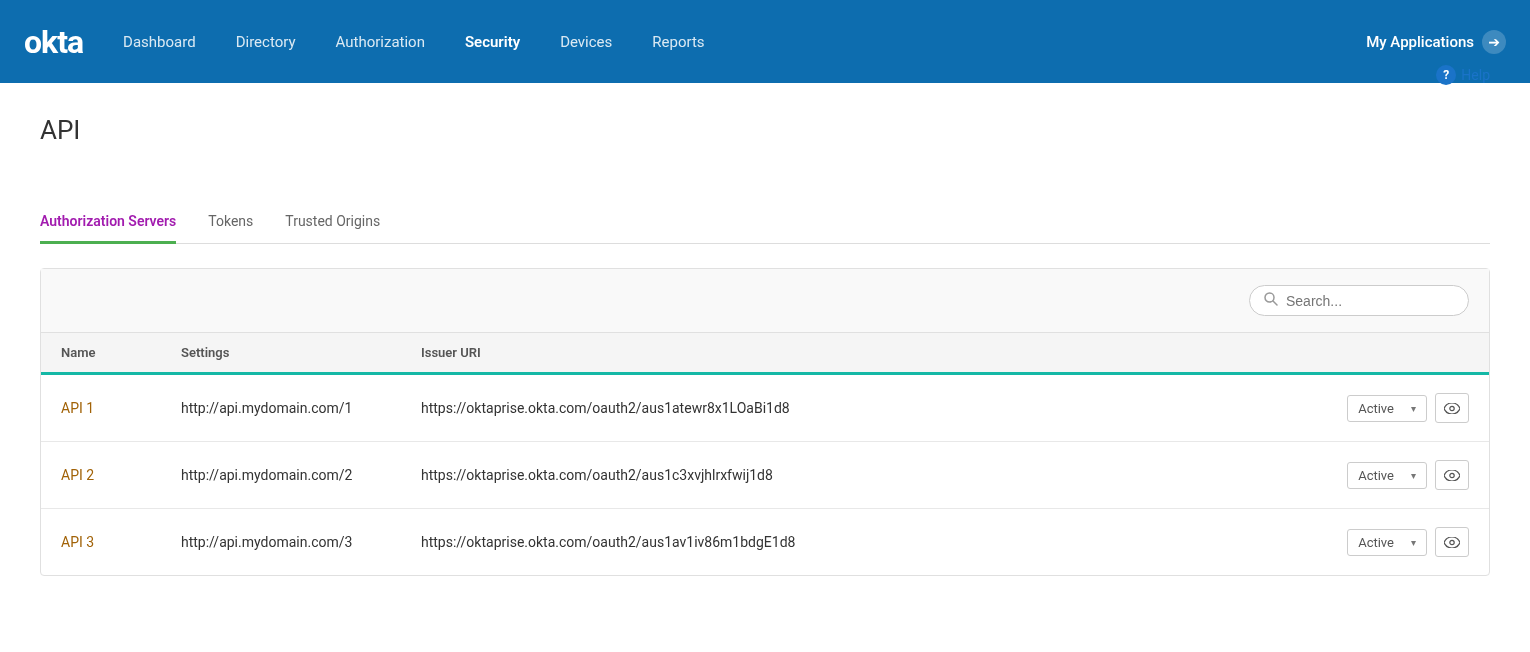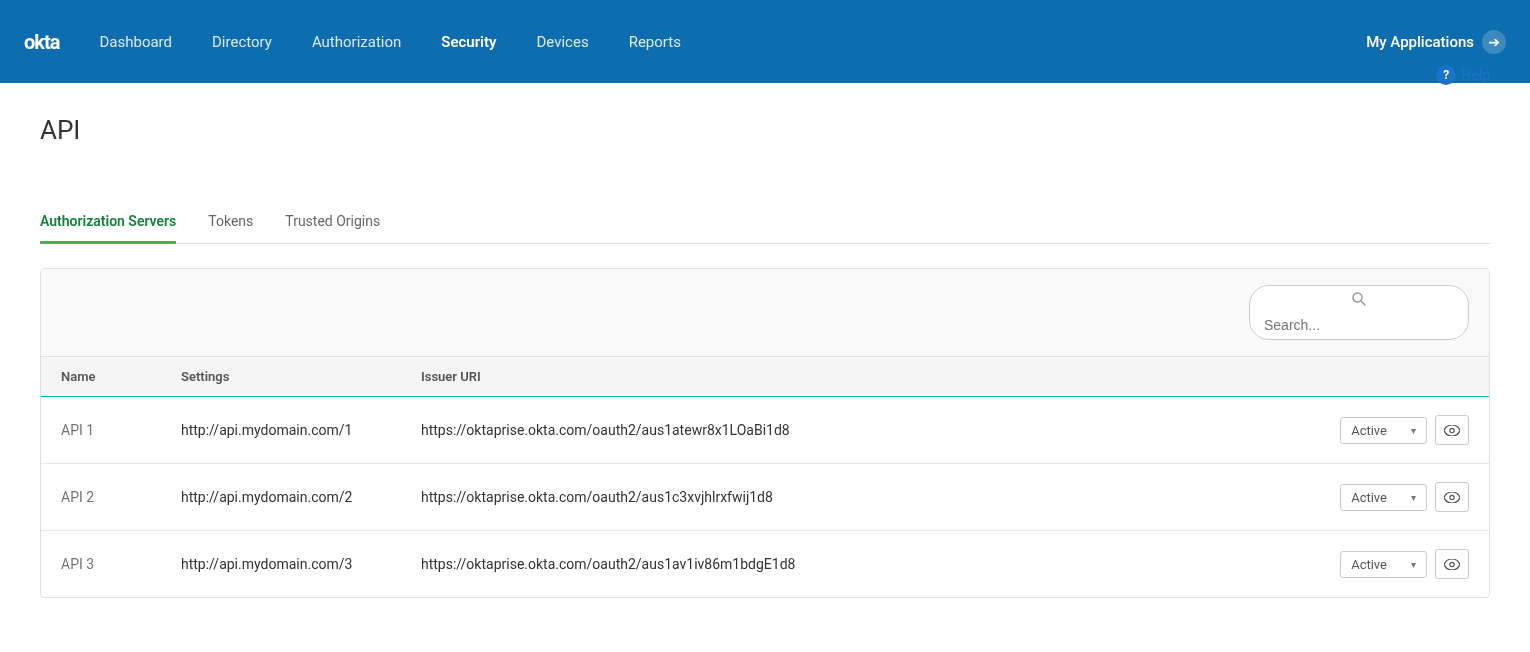--- a/index.html
+++ b/index.html
@@ -14,21 +14,21 @@
       padding: 0 24px;
       gap: 0;
     }
     .nav-logo {
       display: flex;
       align-items: center;
       margin-right: 20px;
     }
     .nav-logo-text {
       color: #fff;
-      font-size: 20px;
+      font-size: 32px;
       font-weight: 700;
       letter-spacing: -1px;
     }
     .nav-links {
       display: flex;
       align-items: center;
       flex: 1;
       gap: 0;
     }
     .nav-link {
@@ -111,21 +111,21 @@
     .tab {
       padding: 12px 0;
       margin-right: 32px;
       font-size: 14px;
       color: #666;
       cursor: pointer;
       border-bottom: 3px solid transparent;
       margin-bottom: -1px;
     }
     .tab.active {
-      color: #15803d;
+      color: #a21caf;
       font-weight: 600;
       border-bottom: 3px solid #4caf50;
     }
 
     
     .table-section {
       margin-top: 24px;
       border: 1px solid #e0e0e0;
       border-radius: 4px;
       background: #fff;
@@ -142,21 +142,20 @@
 
     .search-box {
       display: flex;
       align-items: center;
       background: #fff;
       border: 1px solid #ccc;
       border-radius: 20px;
       padding: 6px 14px;
       gap: 8px;
       width: 220px;
-      flex-direction: column;
     }
     .search-icon-svg {
       color: #999;
       font-size: 14px;
     }
     .search-input {
       border: none;
       outline: none;
       font-size: 14px;
       color: #333;
@@ -171,34 +170,34 @@
     }
     .data-table thead tr {
       background: #f5f5f5;
     }
     .data-table th {
       text-align: left;
       padding: 12px 20px;
       font-size: 13px;
       font-weight: 600;
       color: #555;
-      border-bottom: 1px solid #14b8a6;
+      border-bottom: 3px solid #14b8a6;
     }
     .data-table td {
       padding: 18px 20px;
       font-size: 14px;
       color: #333;
       border-bottom: 1px solid #e8e8e8;
     }
     .data-table tr:last-child td {
       border-bottom: none;
     }
 
     .api-link {
-      color: #737373;
+      color: #a16207;
       text-decoration: none;
       cursor: pointer;
     }
 
     .row-actions {
       display: flex;
       align-items: center;
       justify-content: flex-end;
       gap: 8px;
     }
@@ -206,21 +205,21 @@
     .status-dropdown {
       display: flex;
       align-items: center;
       border: 1px solid #ccc;
       border-radius: 3px;
       padding: 5px 10px;
       font-size: 13px;
       color: #555;
       background: #fff;
       cursor: pointer;
-      gap: 24px;
+      gap: 17px;
     }
     .dropdown-arrow {
       font-size: 10px;
       color: #777;
     }
 
     .eye-button {
       border: 1px solid #ccc;
       border-radius: 3px;
       background: #fff;

